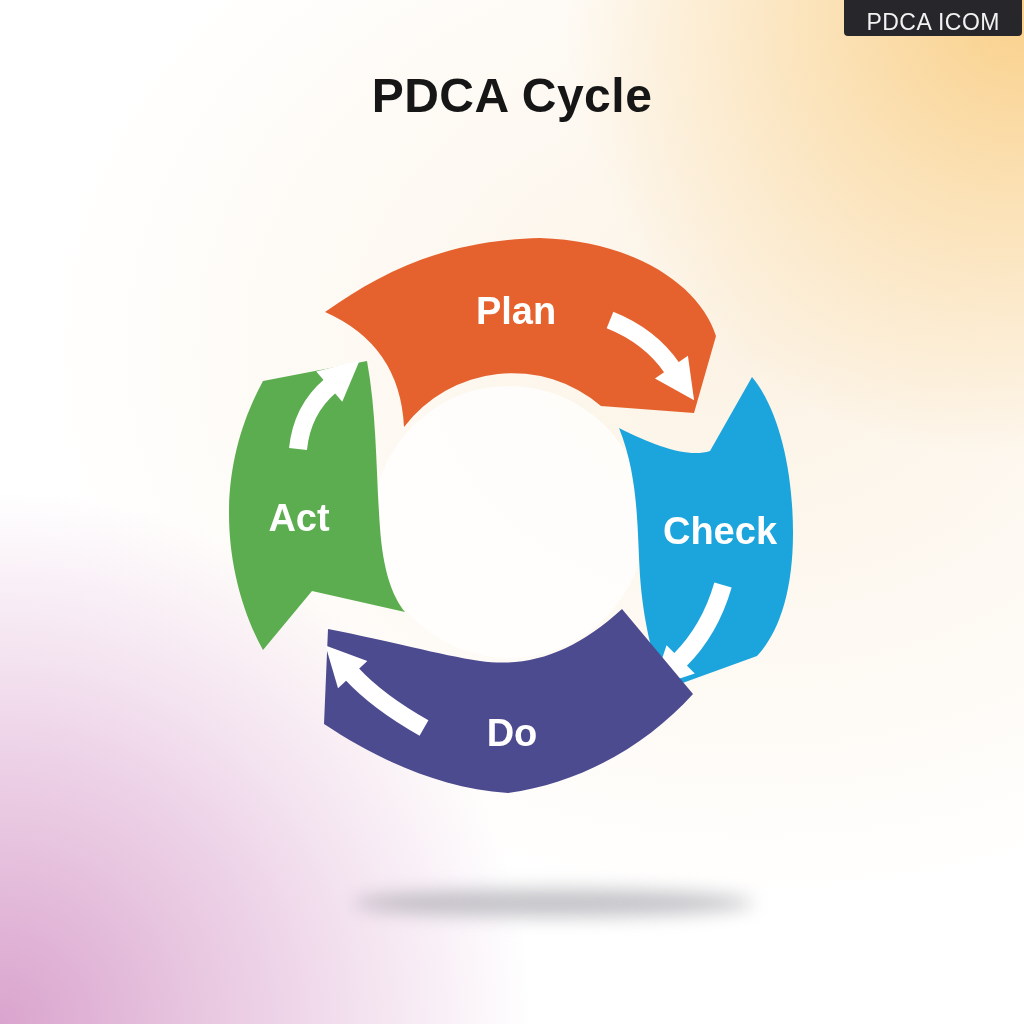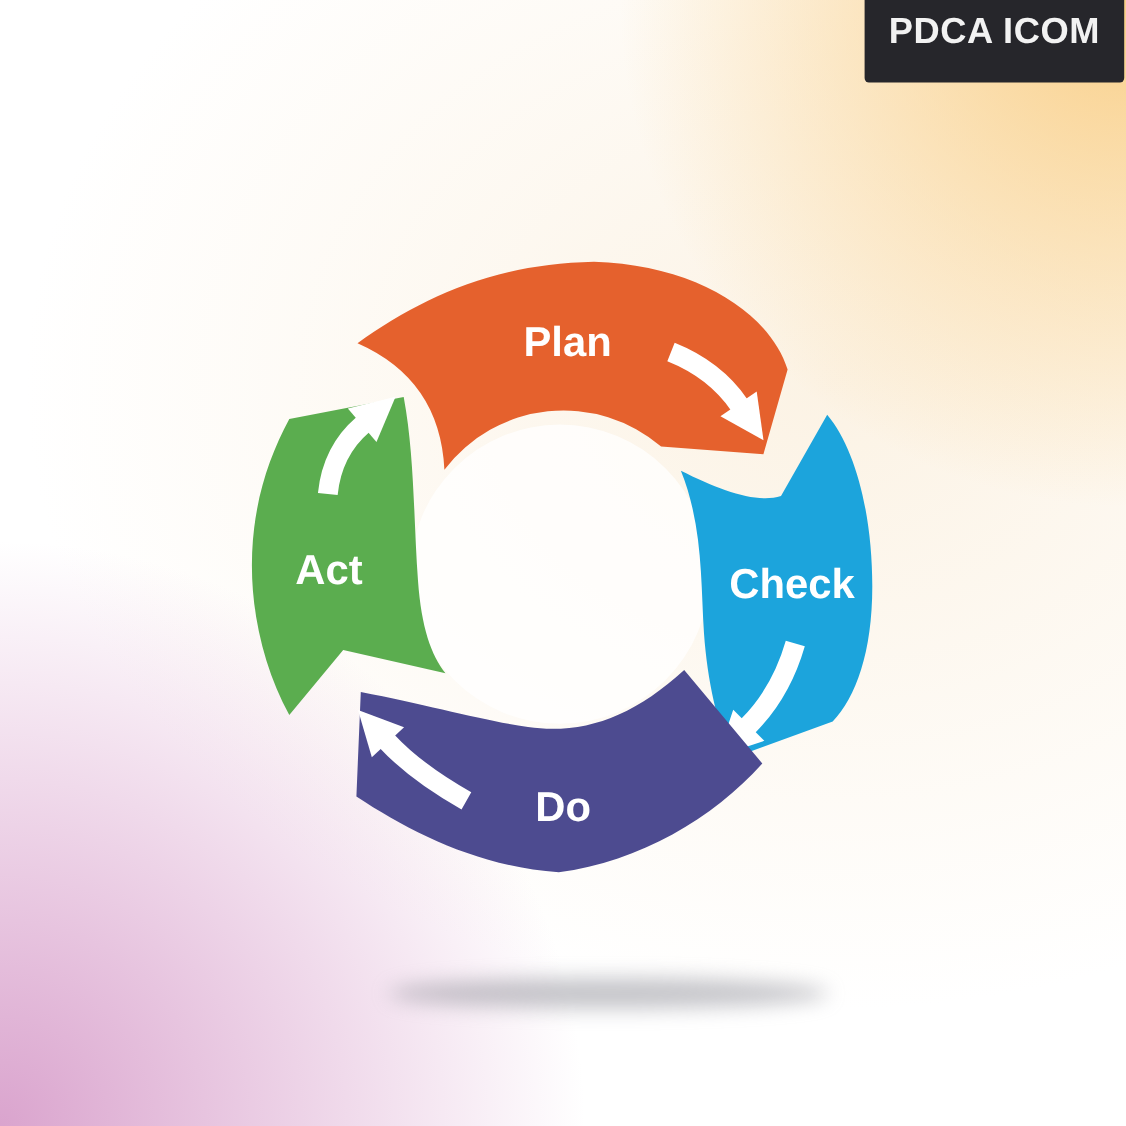--- a/index.html
+++ b/index.html
@@ -22,23 +22,23 @@
     font-size: 48px;
     font-weight: bold;
     color: #161616;
     letter-spacing: 0.5px;
   }
   .badge {
     position: absolute;
     top: 0; right: 2px;
     background: #26262b;
     color: #f2f2f2;
-    font-size: 33px;
-    font-weight: bold;
-    padding: 9px 22px 28px 22px;
+    font-size: 23px;
+    font-weight: normal;
+    padding: 9px 22px 0 22px;
     border-radius: 0 0 4px 4px;
     letter-spacing: 0.5px;
   }
   svg.diagram { position: absolute; left: 0; top: 0; }
   .seg-label {
     font-family: "Liberation Sans", "DejaVu Sans", sans-serif;
     font-size: 38px;
     font-weight: bold;
     fill: #ffffff;
     text-anchor: middle;
@@ -47,20 +47,21 @@
     fill: none;
     stroke-width: 18;
     stroke-linecap: butt;
   }
 </style>
 </head>
 <body>
 
 <div class="stage">
 
+  <div class="title">PDCA Cycle</div>
 
   <div class="badge">
     <span>PDCA ICOM</span>
   </div>
 
   <svg class="diagram" width="1024" height="1024" viewBox="0 0 1024 1024">
     <defs>
       <marker id="arrowhead" markerUnits="userSpaceOnUse" markerWidth="46" markerHeight="44" refX="3" refY="22" orient="auto">
         <path d="M2 2 L42 22 L2 42 Z" fill="#FFFFFF"></path>
       </marker>

